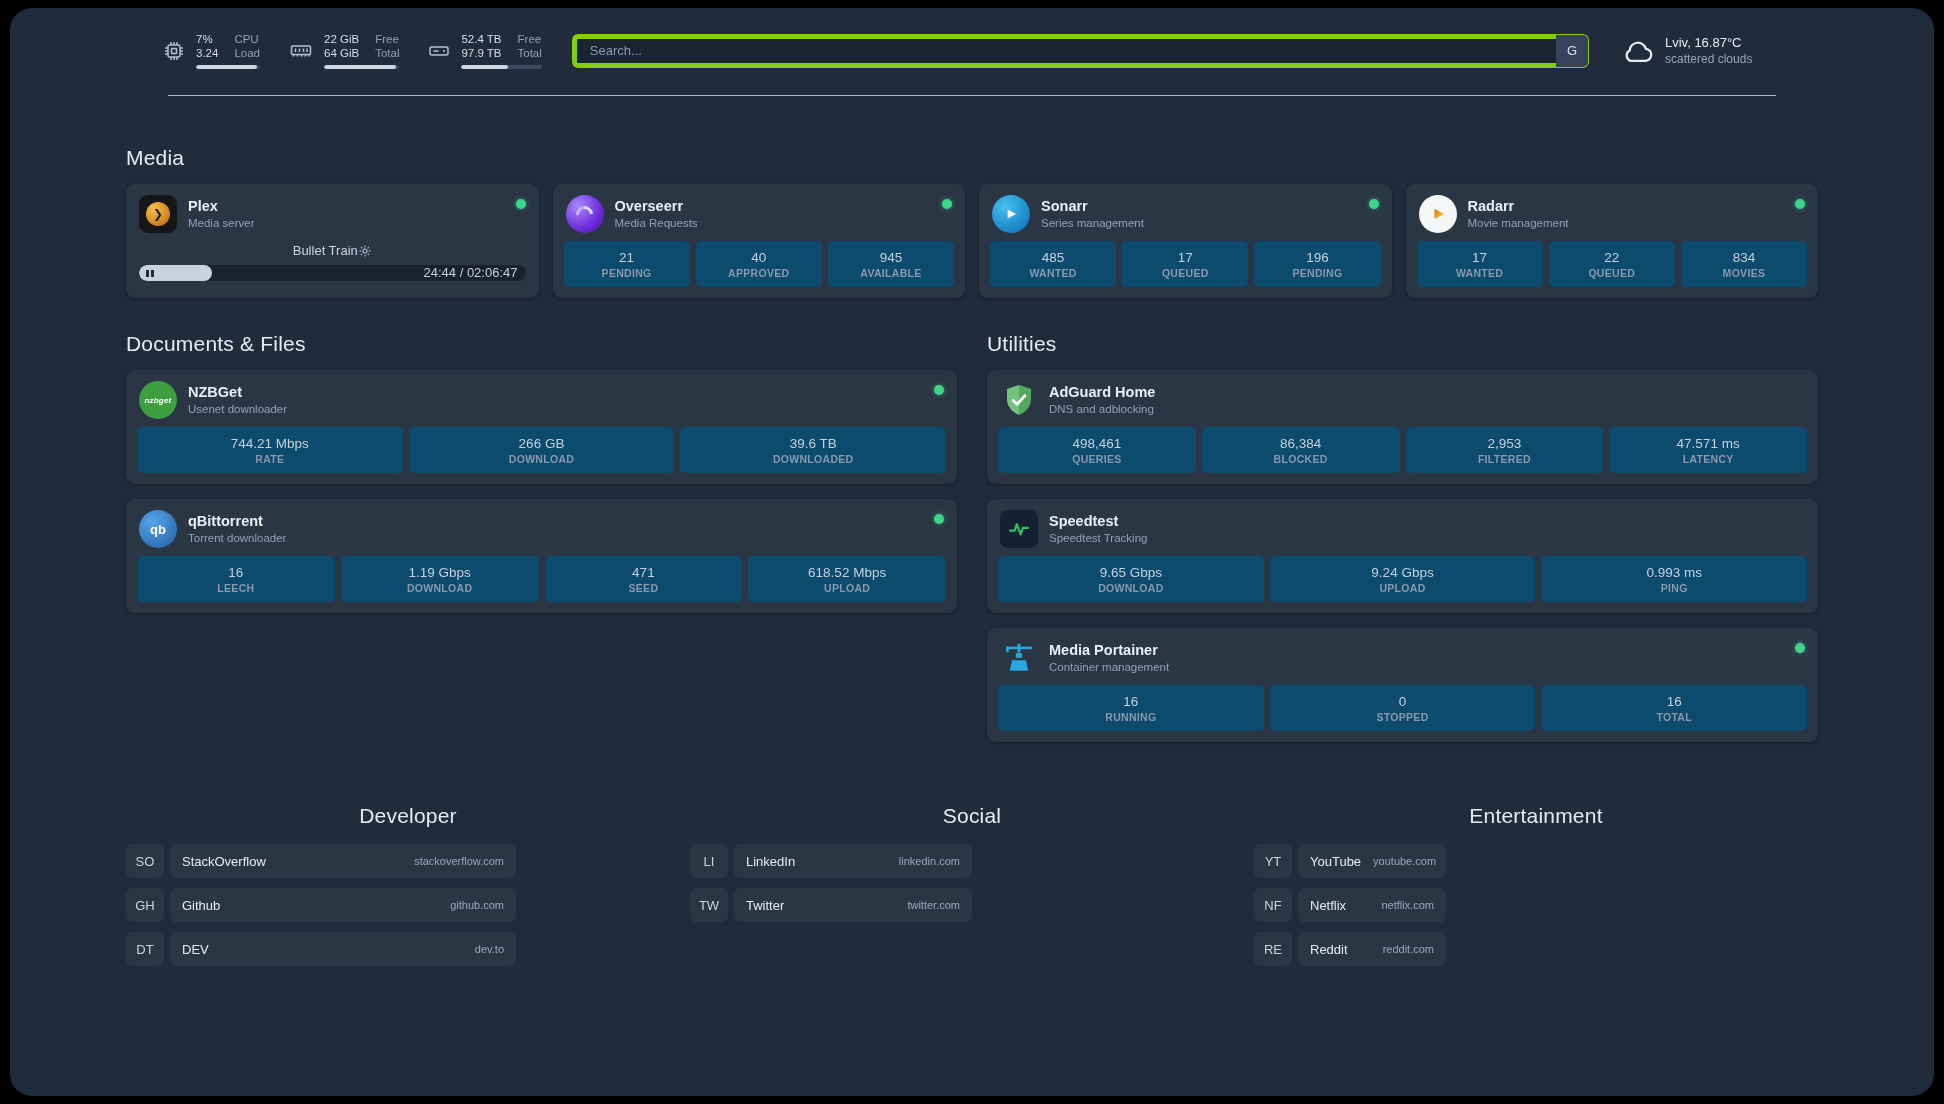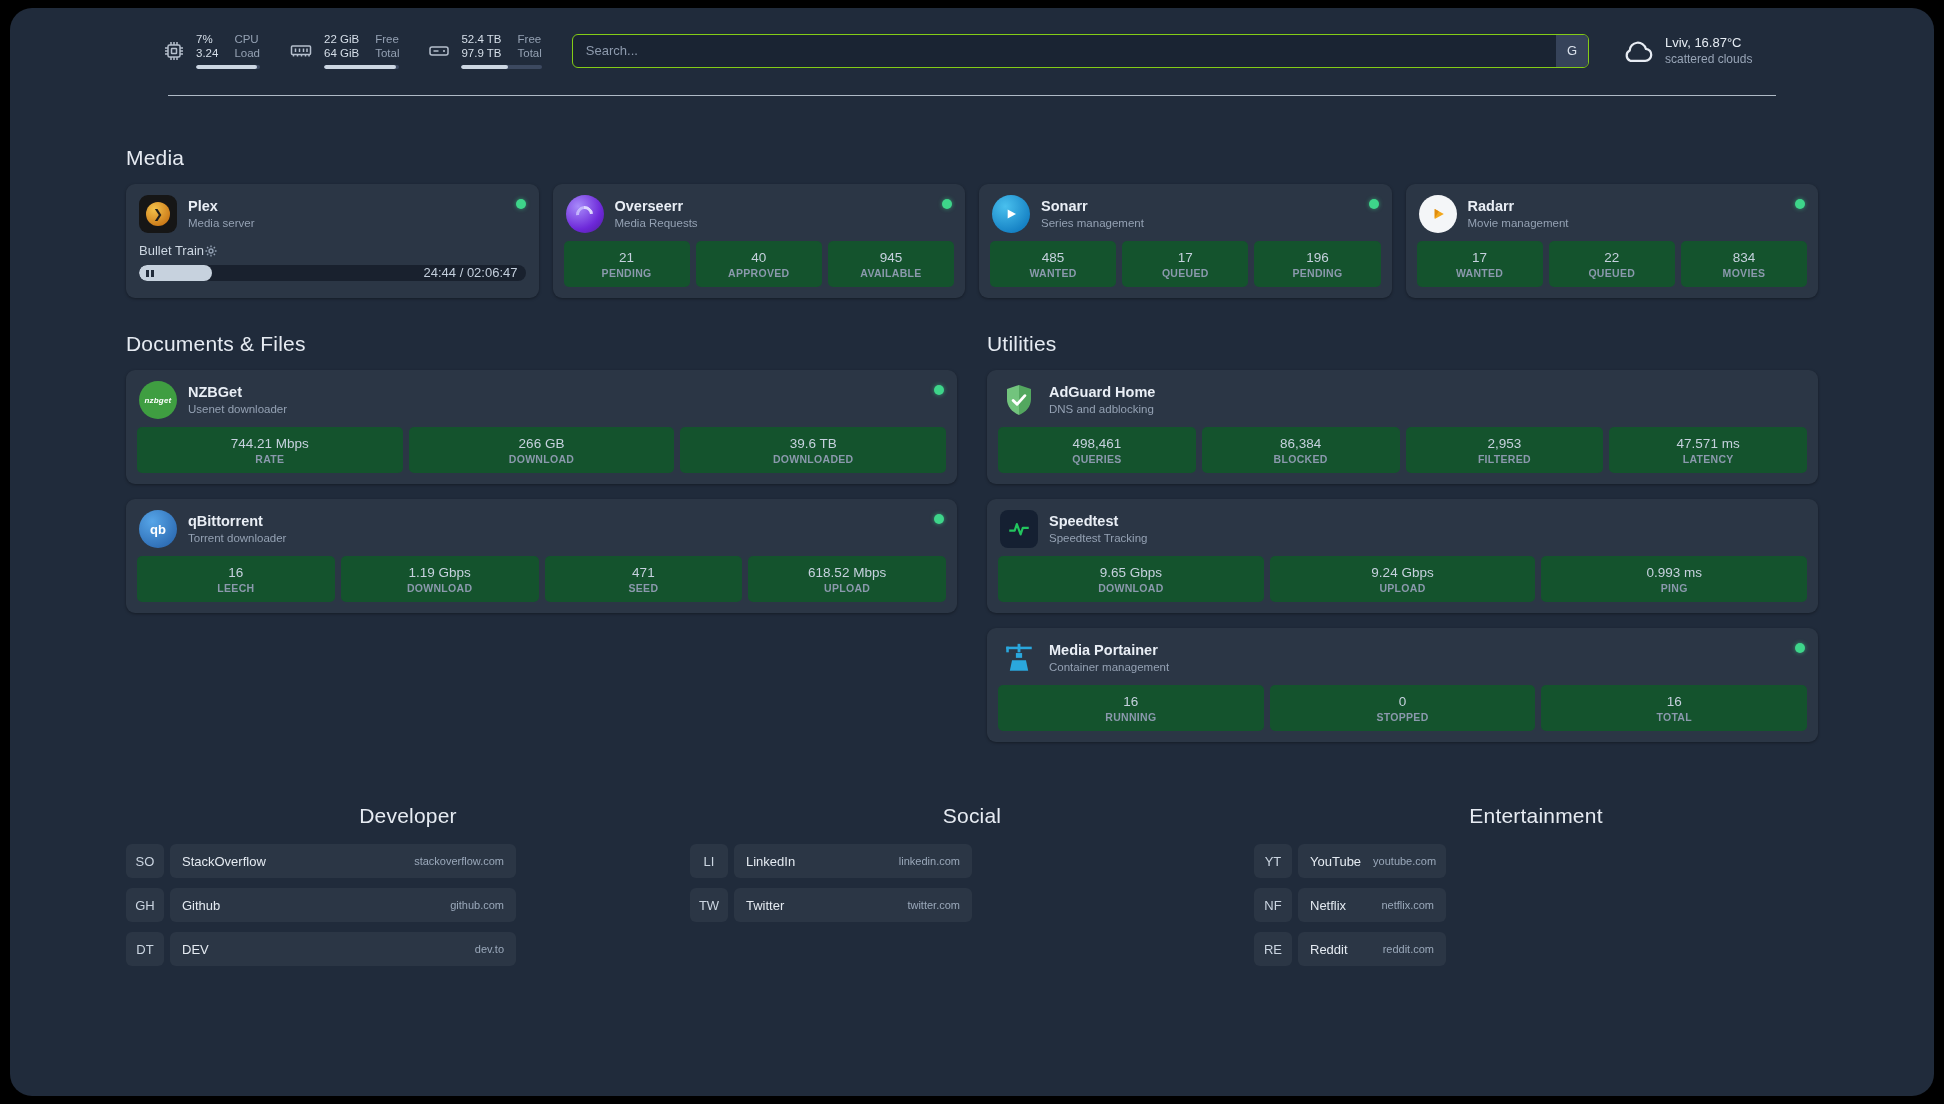--- a/index.html
+++ b/index.html
@@ -15,21 +15,21 @@
   .micon { flex:0 0 auto; opacity:.9; }
   .mbody { display:flex; flex-direction:column; }
   .mrow { display:flex; gap:16px; }
   .mcol { display:flex; flex-direction:column; font-size:11.5px; line-height:14px; }
   .mvals { color:#d6dfe9; }
   .mlabs { color:#94a1b3; }
   .mbar { height:4px; border-radius:2px; background:#3c4960; margin-top:5px; overflow:hidden; }
   .mfill { height:100%; background:#ccd6e2; border-radius:2px; }
 
   .searchwrap { flex:1; margin:0 30px; position:relative; }
-  .searchwrap input { width:100%; height:34px; background:#1a2433; border:1px solid #84cc16;
+  .searchwrap input { width:100%; height:34px; background:#1a2433; border:5px solid #84cc16;
     border-radius:6px; color:#dde4ee; font-size:13px; padding:0 44px 0 13px; outline:none;
     font-family:inherit; }
   .searchwrap input::placeholder { color:#8d9aad; }
   .gbtn { position:absolute; right:1px; top:1px; width:32px; height:32px; background:#36435a;
     border-radius:0 5px 5px 0; display:flex; align-items:center; justify-content:center;
     color:#dbe2ec; font-size:13px; cursor:pointer; }
 
   .weather { display:flex; align-items:center; gap:10px; min-width:165px; }
   .wtxt { display:flex; flex-direction:column; line-height:17px; }
   .wloc { color:#e6ecf3; font-size:13px; }
@@ -44,21 +44,21 @@
 
   
   .card { background:#2b3645; border-radius:9px; box-shadow:0 1px 3px rgba(0,0,0,.35); }
   .chead { display:flex; align-items:center; gap:11px; padding:11px 13px 8px; cursor:pointer; }
   .stxt { flex:1; min-width:0; }
   .sname { color:#e9eef5; font-size:14.5px; font-weight:600; line-height:18px; }
   .sdesc { color:#94a1b3; font-size:11.5px; line-height:15px; margin-top:1px; }
   .dot { width:10px; height:10px; border-radius:50%; background:#3ed58a; flex:0 0 auto;
     align-self:flex-start; margin-top:4px; box-shadow:0 0 4px rgba(62,213,138,.6); }
   .stats { display:flex; gap:6px; padding:0 11px 11px; }
-  .stat { flex:1; background:#14532d; border-radius:5px; height:46px; display:flex;
+  .stat { flex:1; background:#0c4a6e; border-radius:5px; height:46px; display:flex;
     flex-direction:column; align-items:center; justify-content:center; gap:2px; }
   .sval { color:#c6d1de; font-size:13.5px; line-height:15px; }
   .slab { color:#8b99ad; font-size:10.5px; font-weight:700; letter-spacing:.3px; line-height:12px; }
 
   
   .sicon { width:38px; height:38px; flex:0 0 auto; display:flex; align-items:center;
     justify-content:center; }
   .ic-plex { background:#161616; border-radius:9px; }
   .plex-ball { width:24px; height:24px; border-radius:50%;
     background:radial-gradient(circle at 35% 30%, #f3c14a, #cc7b19 75%);
@@ -74,21 +74,21 @@
   .nzb-txt { color:#fff; font-size:8px; font-weight:700; font-style:italic; letter-spacing:.2px; }
   .ic-qbit { border-radius:50%; background:radial-gradient(circle at 35% 30%, #56a5e8, #2e6db4 78%); }
   .qb-txt { color:#fff; font-size:13px; font-weight:700; }
   .ic-fb { background:#3d8fdd; border-radius:9px; }
   .fb-disc { width:20px; height:20px; border-radius:50%;
     background:conic-gradient(from 210deg, #fff 0 262deg, #25629f 262deg 360deg); }
   .ic-speed { background:#152032; border-radius:8px; }
 
   
   .plex-widget { padding:2px 13px 12px; }
-  .np-row { display:flex; align-items:center; justify-content:flex-start; }
+  .np-row { display:flex; align-items:center; justify-content:center; }
   .np-title { color:#cdd7e2; font-size:13px; }
   .gear { cursor:pointer; display:flex; }
   .np-bar { position:relative; margin-top:7px; height:16px; background:#19212e;
     border-radius:8px; overflow:hidden; cursor:pointer; }
   .np-played { position:absolute; left:0; top:0; bottom:0; background:#c7d2de;
     border-radius:8px; display:flex; align-items:center; padding-left:7px; gap:2.5px; }
   .np-played i { display:block; width:2.5px; height:7px; background:#212b3a; }
   .np-time { position:absolute; right:8px; top:0; line-height:16px; color:#c3cedc;
     font-size:13px; }
 

